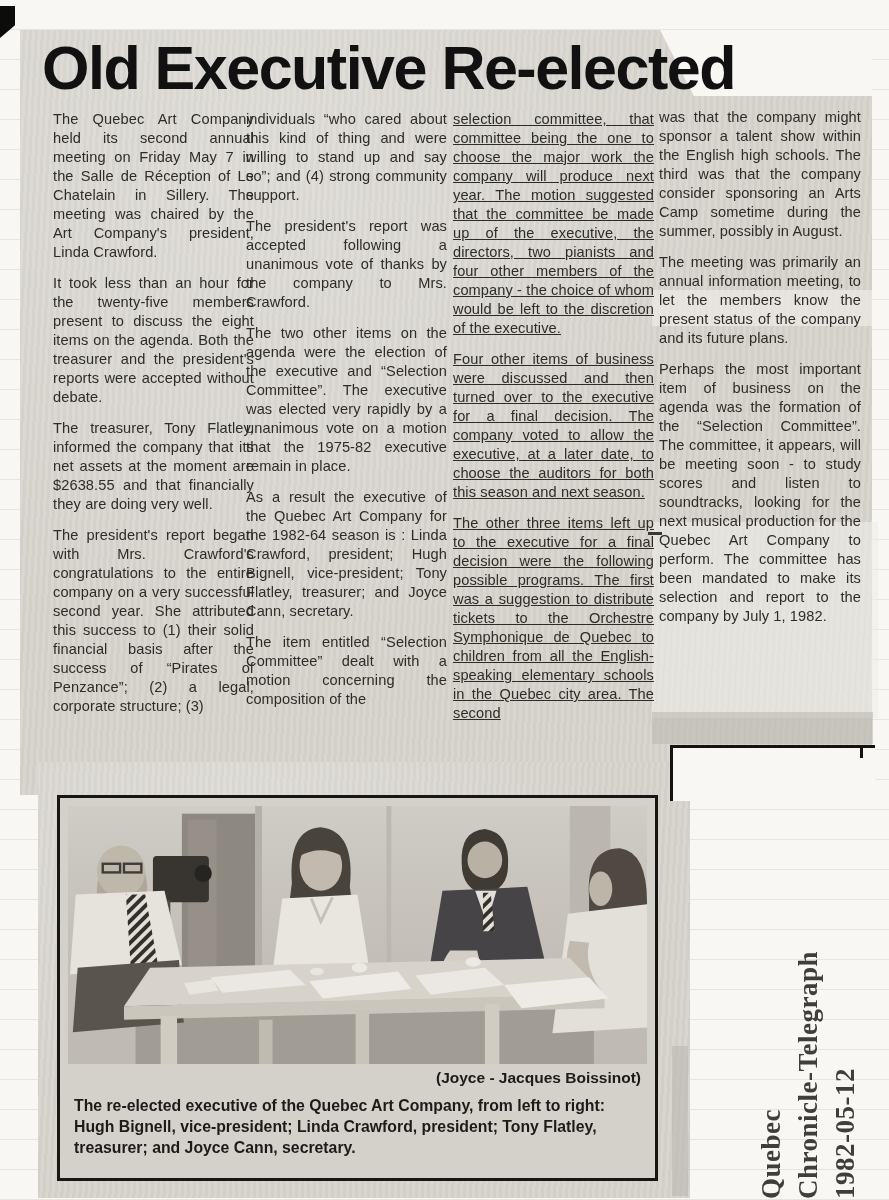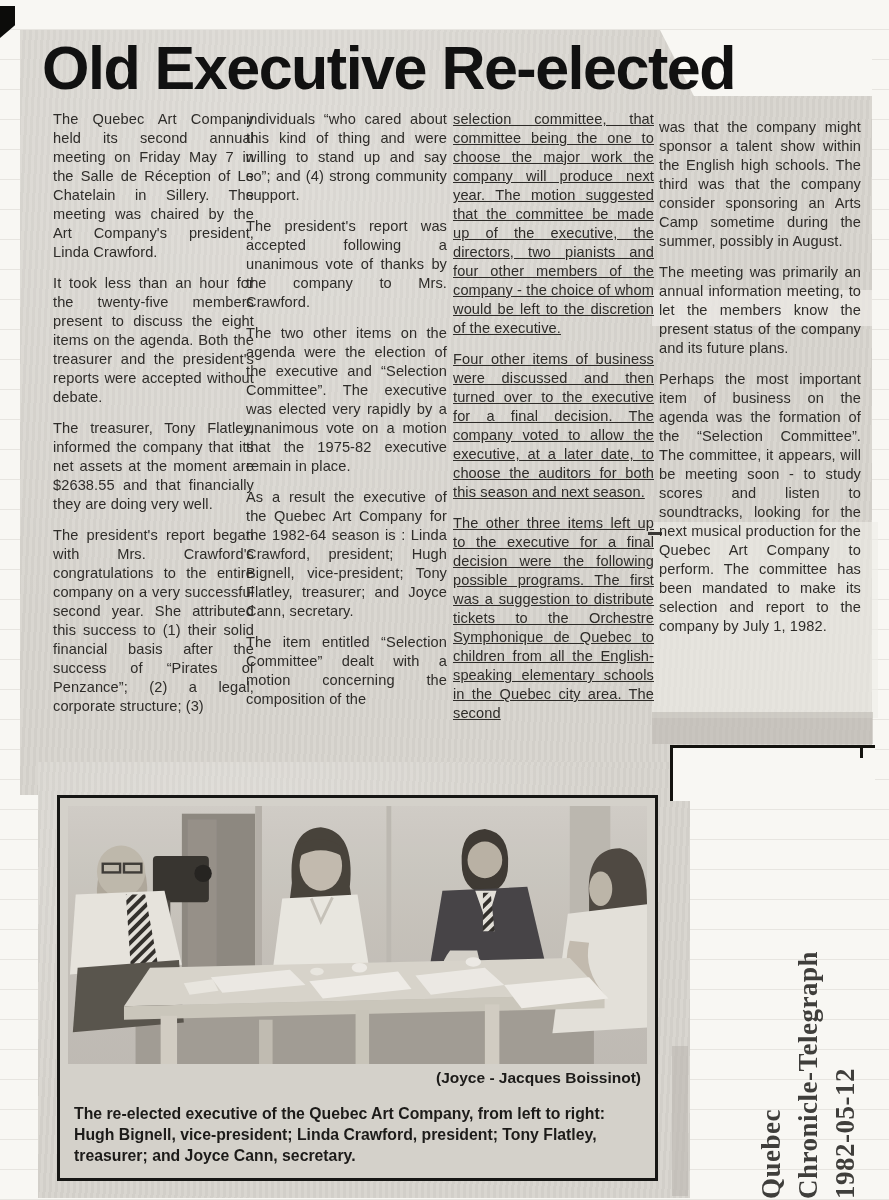--- a/index.html
+++ b/index.html
@@ -25,39 +25,39 @@
   
   .headline{left:42px;top:38px;width:660px;height:62px;
     font-size:61px;font-weight:bold;letter-spacing:-1.5px;color:#111;line-height:60px;white-space:nowrap;}
   
   .col{top:110px;width:201px;height:692px;overflow:hidden;
     font-size:14.6px;line-height:19px;color:#2e2c29;text-align:justify;letter-spacing:.1px;}
   .col p{margin:0 0 12px 0;}
   .col1{left:53px;}
   .col2{left:246px;}
   .col3{left:453px;text-decoration:underline;}
-  .col4{left:659px;top:118px;width:202px;height:646px;}
+  .col4{left:659px;top:108px;width:202px;height:646px;}
   
   .seam1{left:652px;top:290px;width:220px;height:36px;background:rgba(236,234,229,.75);}
   .seam2{left:652px;top:522px;width:226px;height:196px;background:rgba(238,236,231,.60);}
   .seam3{left:652px;top:712px;width:221px;height:32px;background:rgba(186,182,175,.55);}
   .margin-dash{left:648px;top:532px;width:14px;height:3px;background:#3a3835;}
   
   .corner-box{left:670px;top:745px;width:202px;height:53px;background:#f8f7f3;
     border-top:3px solid #14130f;border-left:3px solid #14130f;}
   .corner-hook{left:860px;top:745px;width:3px;height:13px;background:#14130f;}
   
   .wedge{left:0;top:6px;width:15px;height:32px;background:#0c0c0a;
     clip-path:polygon(0 0,100% 0,100% 60%,0 100%);}
   
   .photo-frame{left:57px;top:795px;width:595px;height:380px;border:3px solid #161614;
     background:#d4d1ca;box-sizing:content-box;}
   .photo-frame svg{display:block;margin:8px auto 0 auto;}
   .photo-credit{margin:5px 14px 2px 0;text-align:right;font-size:15.5px;font-weight:bold;color:#1c1b19;}
-  .photo-caption{margin:16px 12px 0 14px;font-size:15.8px;font-weight:bold;line-height:21px;color:#1c1b19;text-align:left;}
+  .photo-caption{margin:8px 12px 0 14px;font-size:15.8px;font-weight:bold;line-height:21px;color:#1c1b19;text-align:left;}
   
   .source-label{left:753px;top:1199px;width:372px;transform:rotate(-90deg);transform-origin:0 0;
     font-family:"Liberation Serif",serif;font-weight:bold;font-size:27px;line-height:37px;
     color:#3f3e3b;letter-spacing:.5px;}
 </style>
 </head>
 <body>
 
 <div class="abs newsprint main-clip"></div>
 <div class="abs white-notch"></div>

